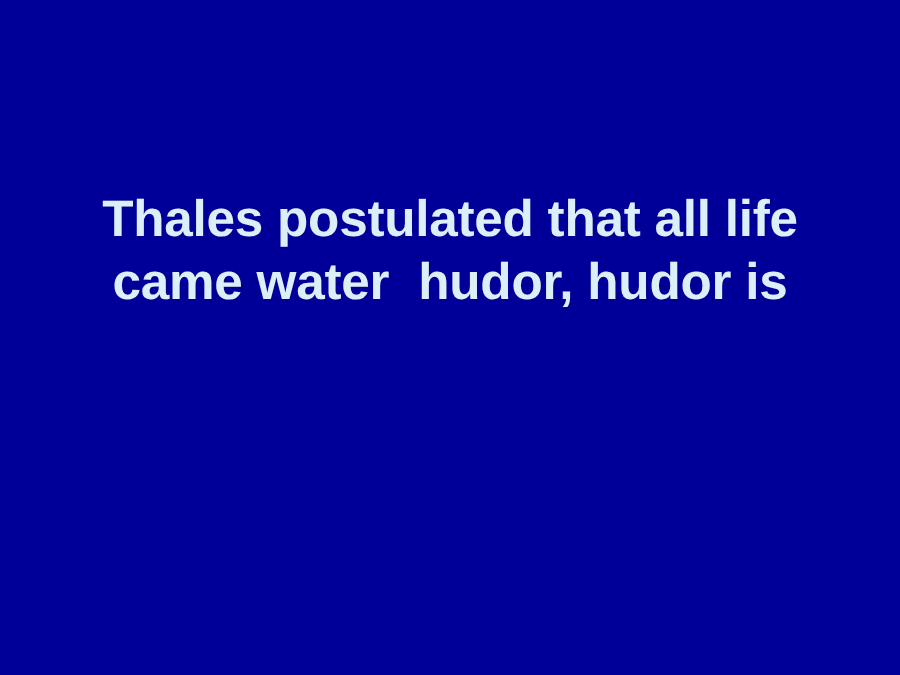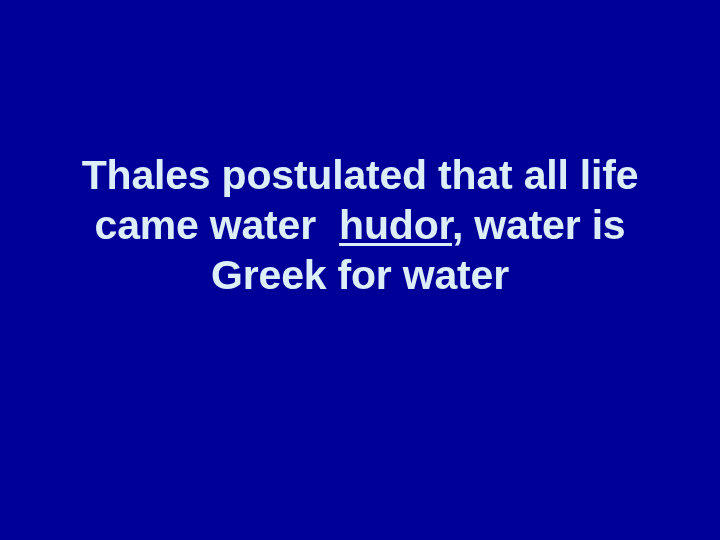--- a/index.html
+++ b/index.html
@@ -47,36 +47,34 @@
     color: #DCEEF7;
     font-family: "Liberation Sans", sans-serif;
     font-weight: bold;
     font-size: 41px;
     line-height: 50px;
     letter-spacing: -0.2px;
     white-space: pre;
   }
 
   .emph-underline {
-    text-decoration: underline;
     text-decoration-thickness: 3px;
     text-underline-offset: 4px;
     margin-left: 12px;
   }
 </style>
 </head>
 <body style="background: rgb(0, 0, 153);">
 
 <div id="slide" style="background: rgb(0, 0, 153);">
   <div id="slide-body">
 
     <div id="slide-text-block">
 
       <span class="slide-line" style="color: rgb(220, 238, 247);">Thales postulated that all life</span>
 
-      <span class="slide-line" style="color: rgb(220, 238, 247);"><span>came water </span><span class="emph-underline">hudor</span><span>, water is</span></span>
+      <span class="slide-line" style="color: rgb(220, 238, 247);"><span>came water </span><span class="emph-underline">hudor</span><span>, hudor is</span></span>
 
-      <span class="slide-line" style="color: rgb(220, 238, 247);">Greek for water</span>
 
     </div>
 
   </div>
 </div>
 
 </body></html>

